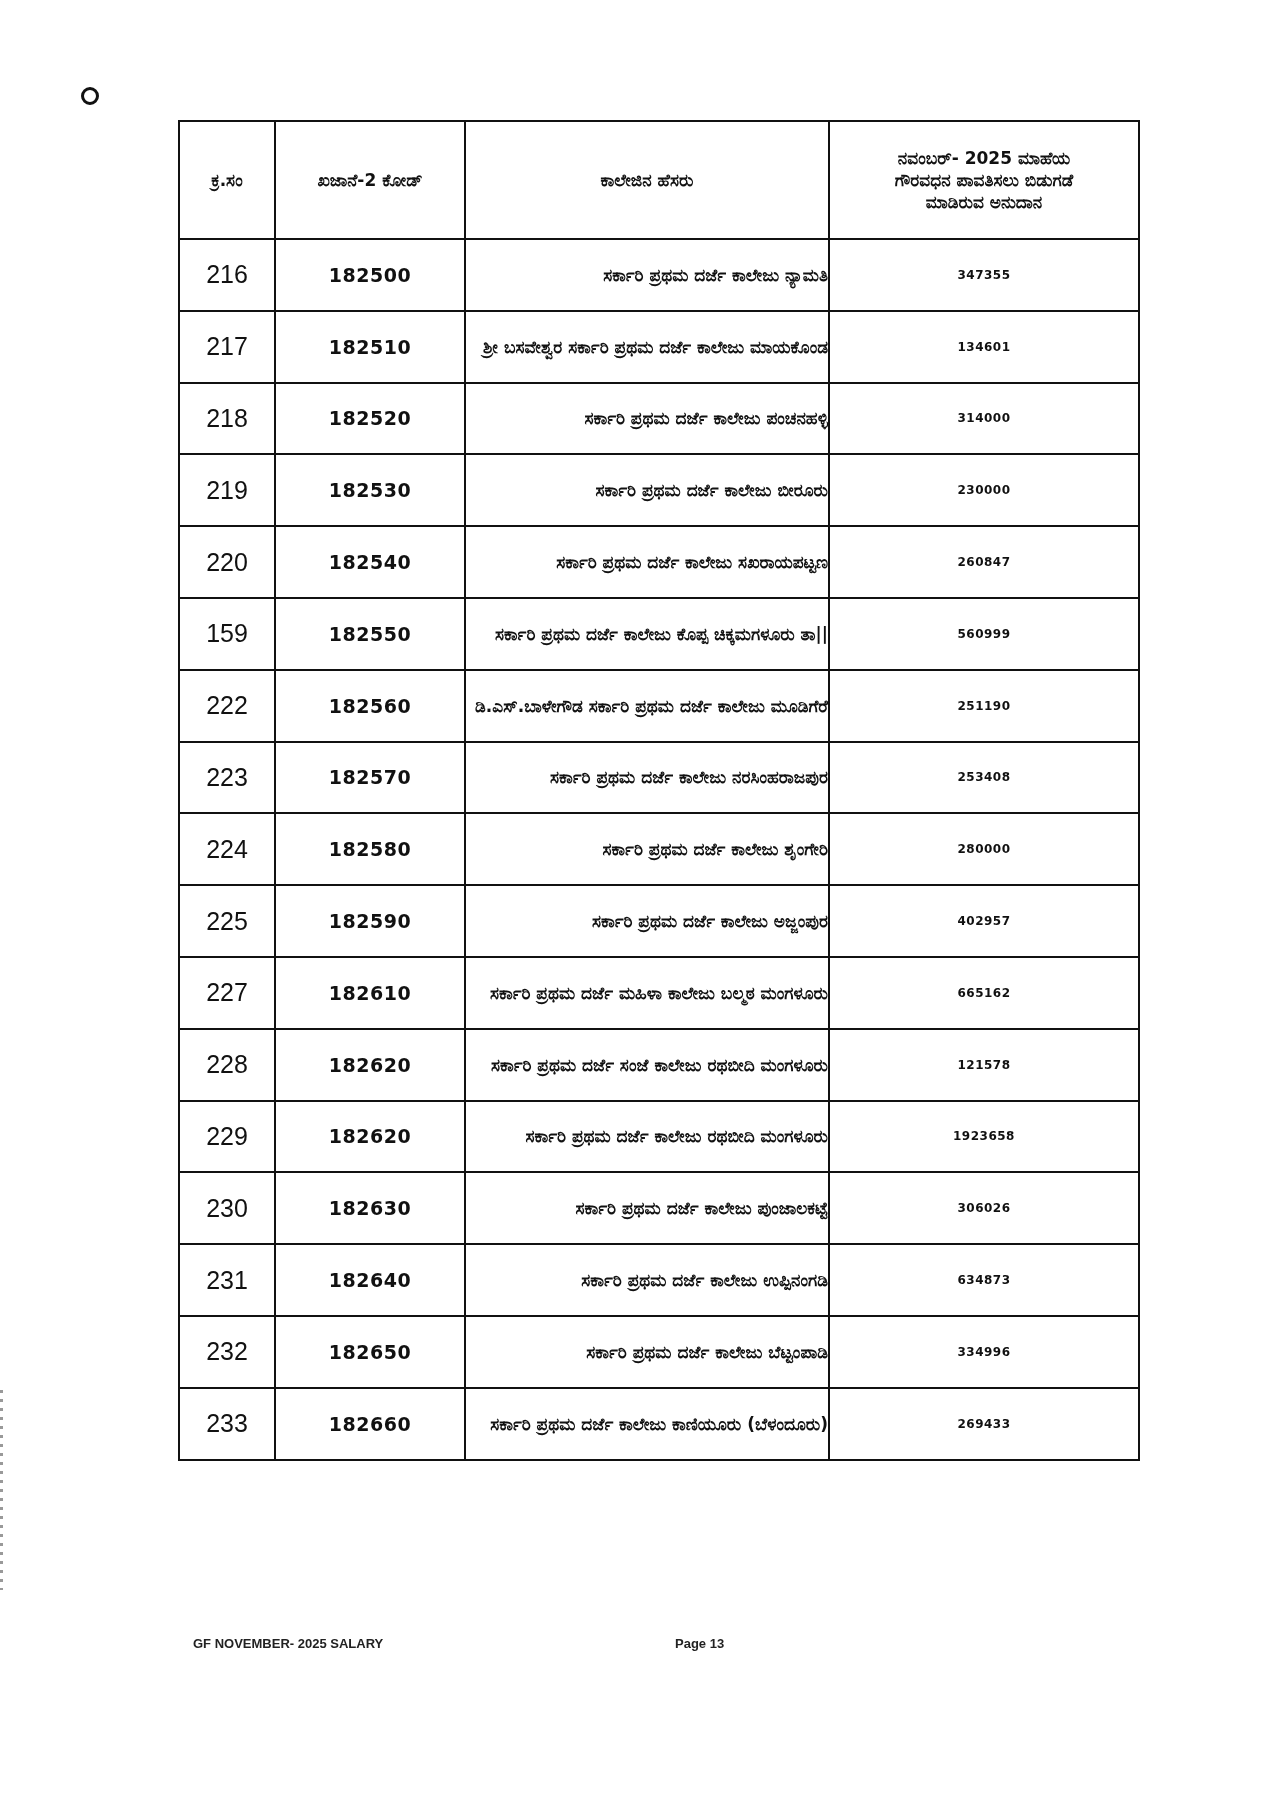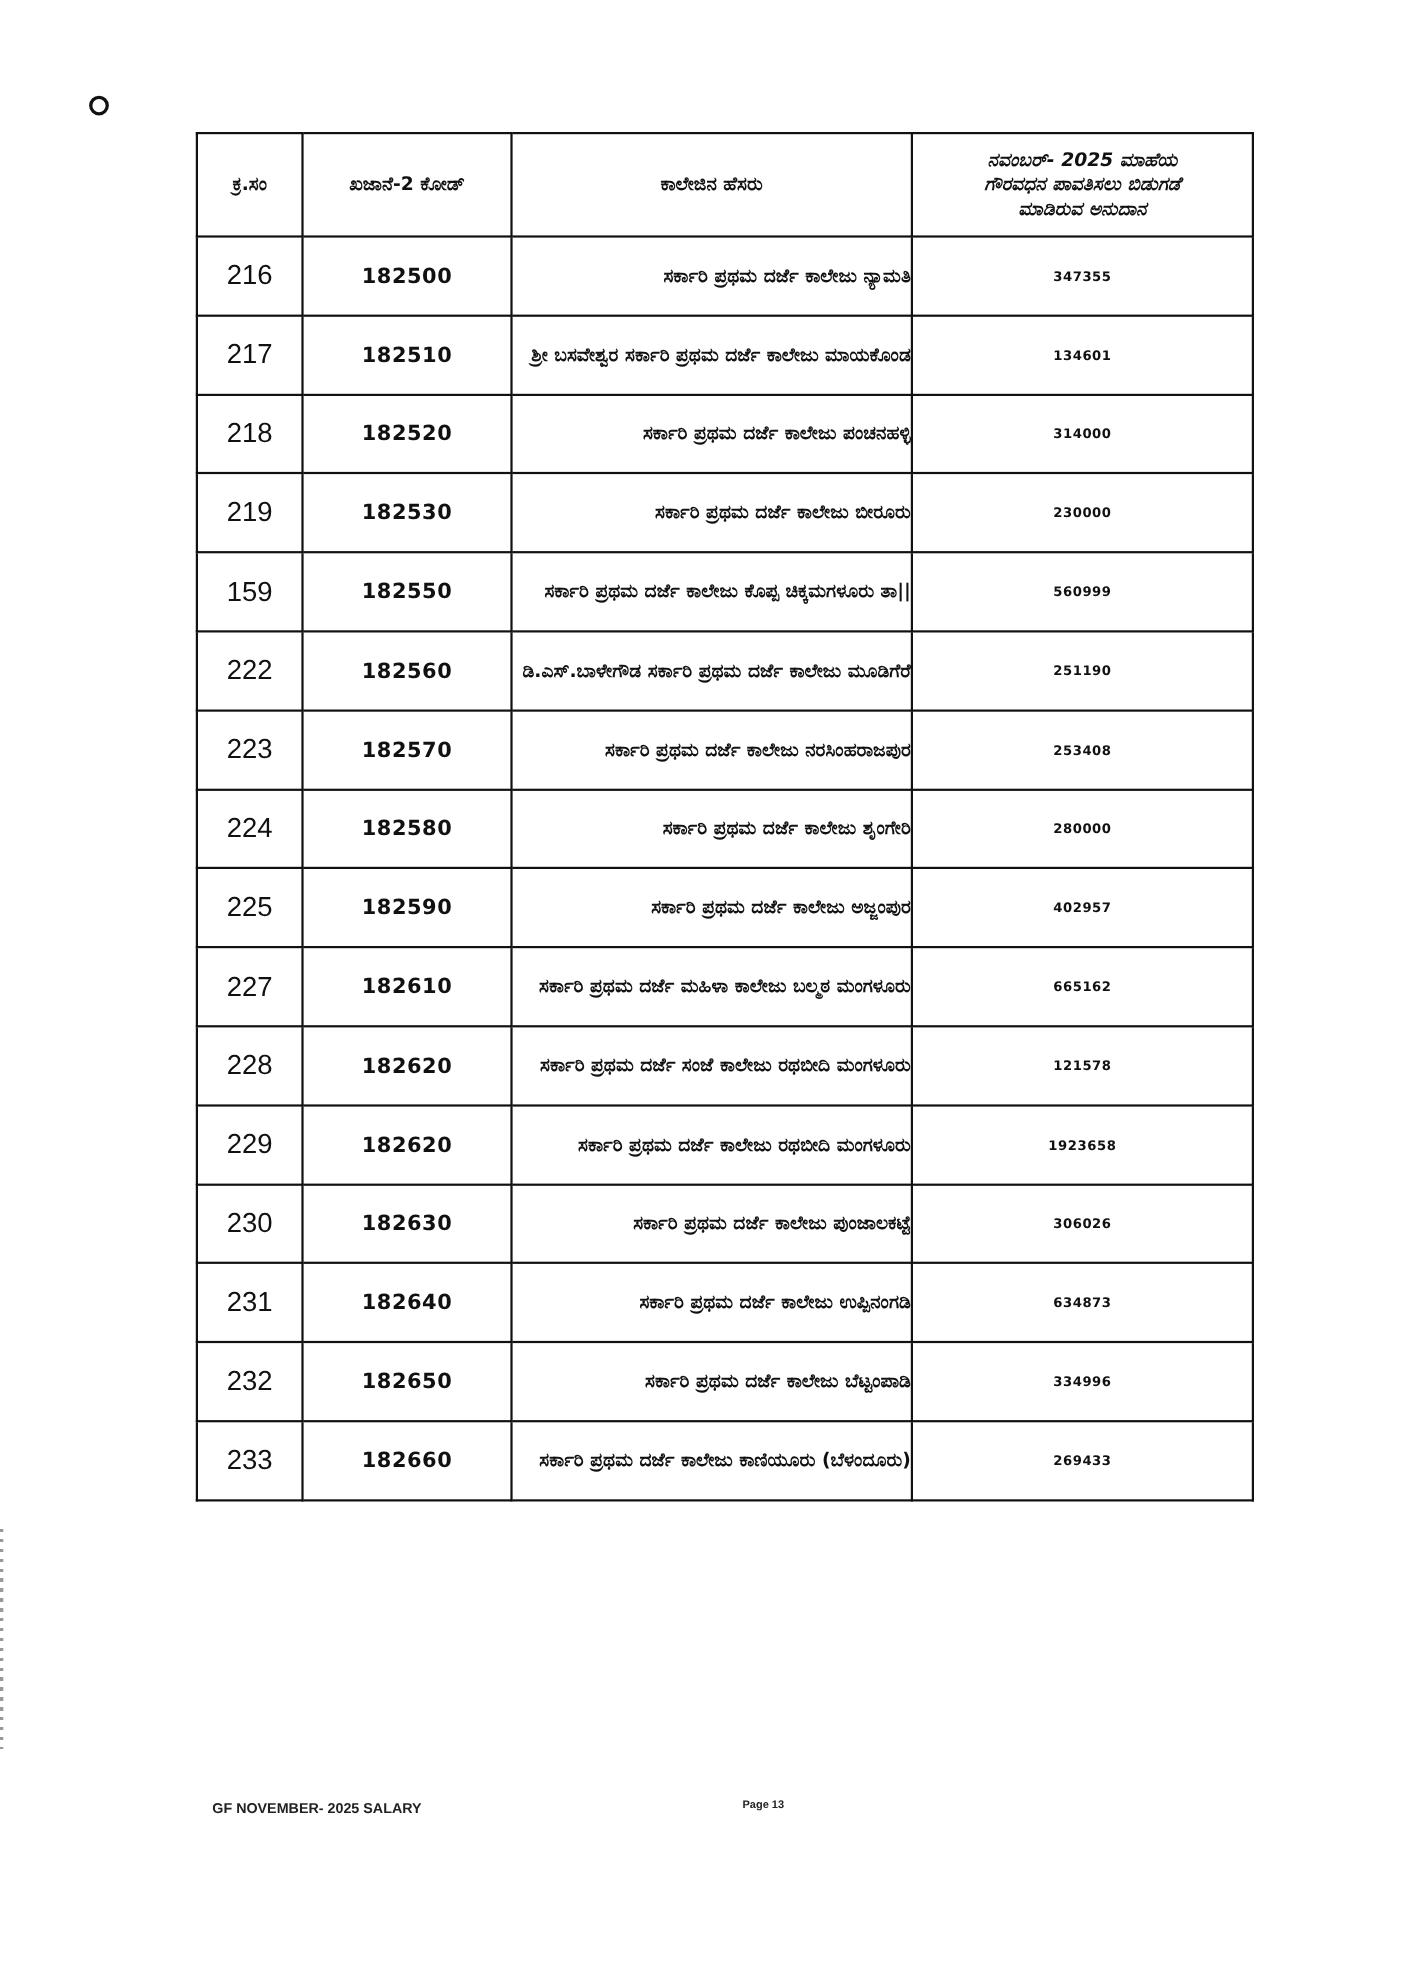--- a/index.html
+++ b/index.html
@@ -49,22 +49,21 @@
       vertical-align: middle;
     }
     table.grant-table th {
       height: 92px;
       font-size: 17px;
       font-weight: bold;
       text-align: center;
       line-height: 22px;
     }
     table.grant-table th.amount-head {
-      padding: 0 10px;
-      font-style: italic;
+      padding: 12px 10px;
     }
     table.grant-table td {
       height: 69.8px;
     }
     .col-sno { width: 96px; }
     .col-code { width: 190px; }
     .col-name { width: 364px; }
     .col-amount { width: 310px; }
     td.sno {
       text-align: center;
@@ -98,21 +97,21 @@
       font-family: "Liberation Sans", sans-serif;
       font-size: 13px;
       font-weight: bold;
       color: #222;
     }
     .footer-right {
       position: absolute;
       left: 675px;
       top: 1636px;
       font-family: "Liberation Sans", sans-serif;
-      font-size: 10px;
+      font-size: 13px;
       font-weight: bold;
       color: #222;
     }
   </style>
 </head>
 <body>
 
 <div class="punch-hole"></div>
 <div class="scan-edge"></div>
 
@@ -154,20 +153,26 @@
         <td class="name">ಸರ್ಕಾರಿ ಪ್ರಥಮ ದರ್ಜೆ ಕಾಲೇಜು ಪಂಚನಹಳ್ಳಿ</td>
         <td class="amount">314000</td>
       </tr>
     <tr>
         <td class="sno">219</td>
         <td class="code">182530</td>
         <td class="name">ಸರ್ಕಾರಿ ಪ್ರಥಮ ದರ್ಜೆ ಕಾಲೇಜು  ಬೀರೂರು</td>
         <td class="amount">230000</td>
       </tr>
     <tr>
+        <td class="sno">220</td>
+        <td class="code">182540</td>
+        <td class="name">ಸರ್ಕಾರಿ ಪ್ರಥಮ ದರ್ಜೆ ಕಾಲೇಜು ಸಖರಾಯಪಟ್ಟಣ</td>
+        <td class="amount">260847</td>
+      </tr>
+    <tr>
         <td class="sno">159</td>
         <td class="code">182550</td>
         <td class="name">ಸರ್ಕಾರಿ ಪ್ರಥಮ ದರ್ಜೆ ಕಾಲೇಜು  ಕೊಪ್ಪ ಚಿಕ್ಕಮಗಳೂರು ತಾ||</td>
         <td class="amount">560999</td>
       </tr>
     <tr>
         <td class="sno">222</td>
         <td class="code">182560</td>
         <td class="name">ಡಿ.ಎಸ್.ಬಾಳೇಗೌಡ ಸರ್ಕಾರಿ ಪ್ರಥಮ ದರ್ಜೆ ಕಾಲೇಜು  ಮೂಡಿಗೆರೆ</td>
         <td class="amount">251190</td>

